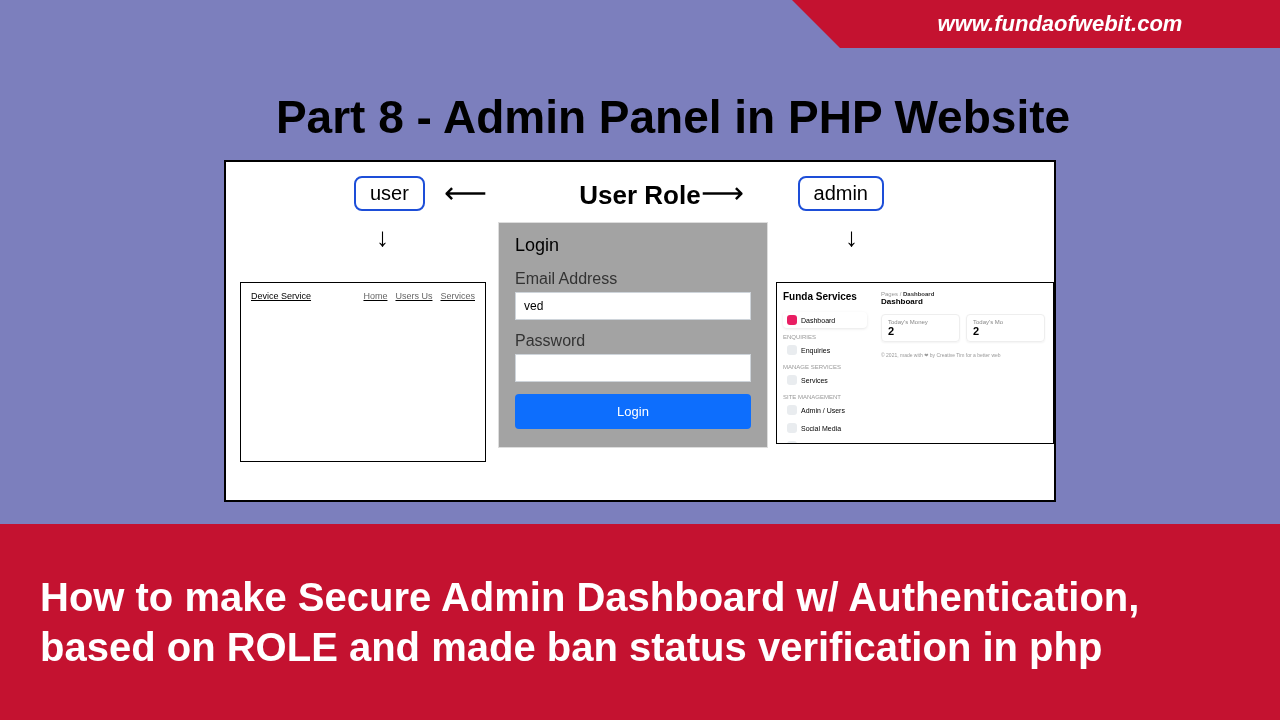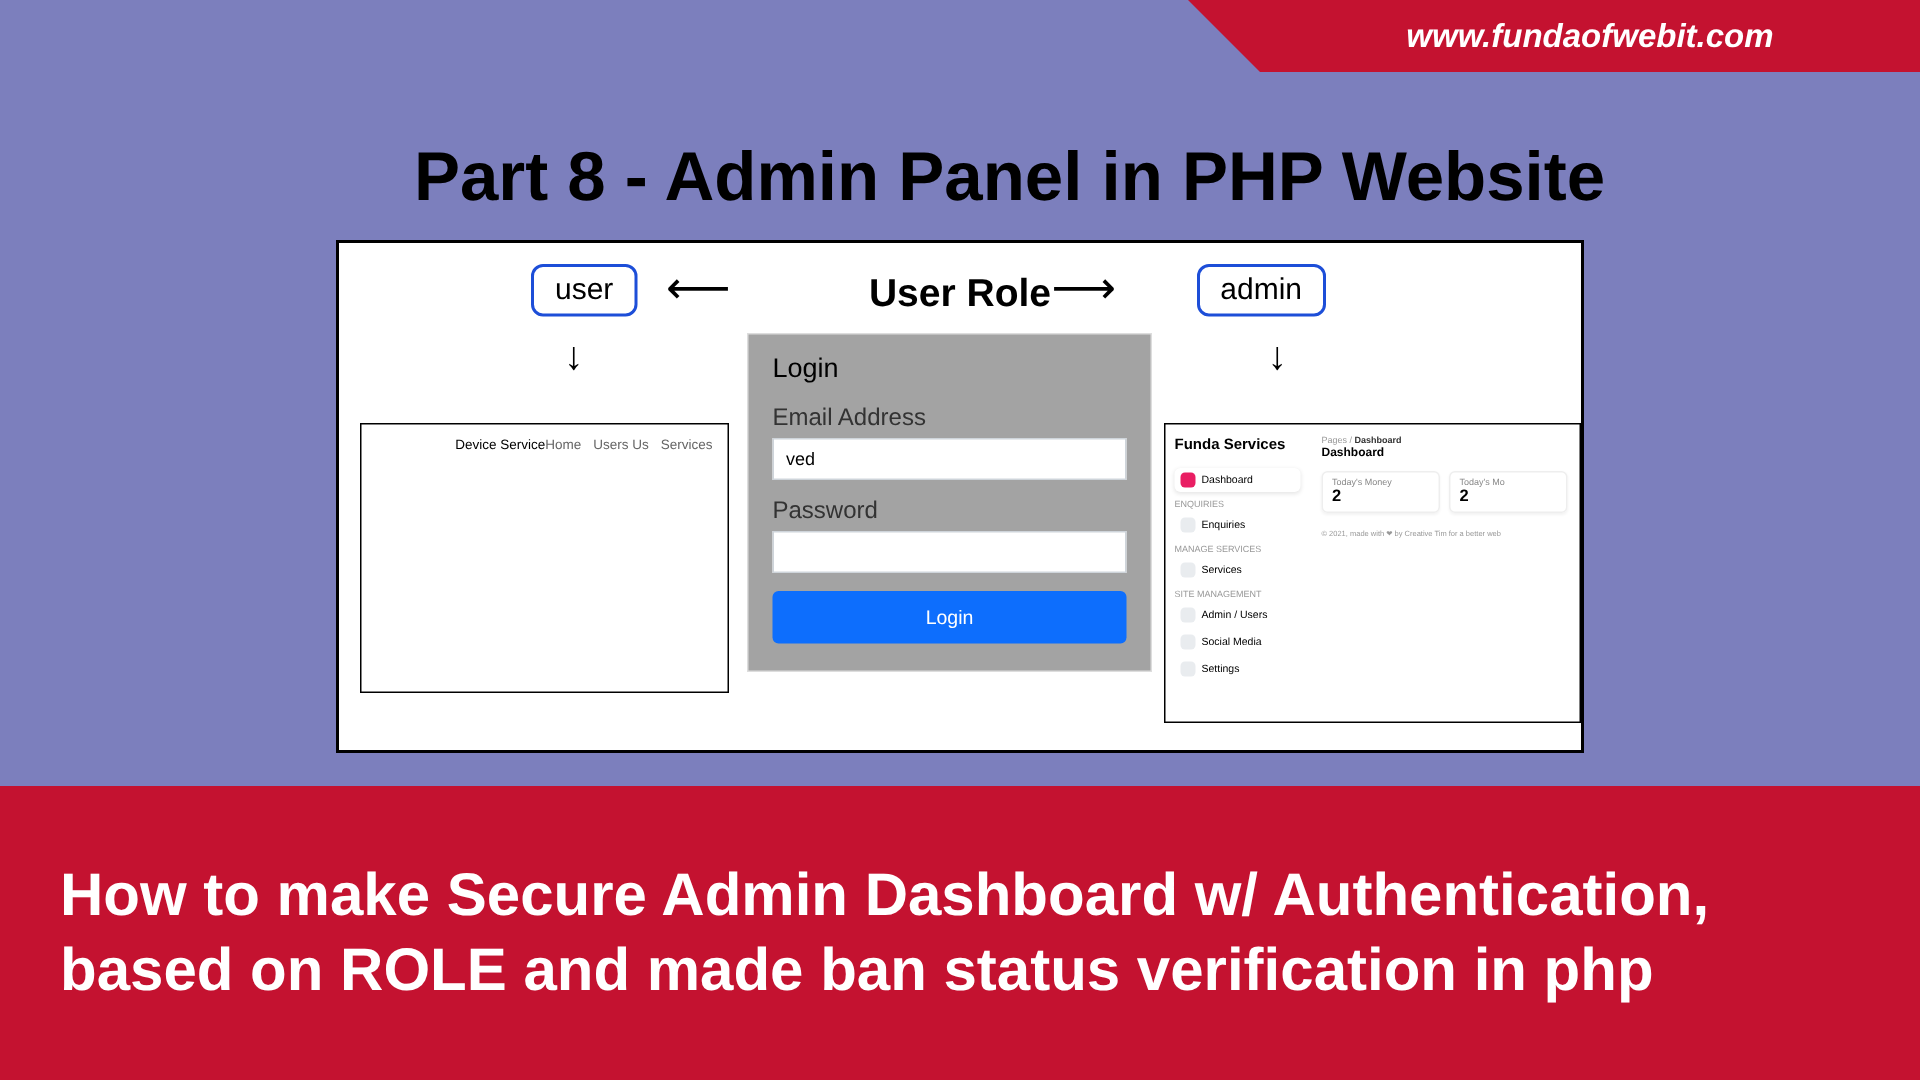--- a/index.html
+++ b/index.html
@@ -33,28 +33,28 @@
 
 
 .login-card { position: absolute; top: 60px; left: 272px; width: 270px; border: 1px solid #ddd; background: #a3a3a3; padding: 12px 16px 18px; }
 .login-title { font-size: 18px; font-weight: 500; margin-bottom: 14px; }
 .login-label { font-size: 16px; color: #333; margin-bottom: 4px; }
 .login-input { width: 100%; border: 1px solid #ced4da; padding: 6px 8px; font-size: 12px; margin-bottom: 12px; background: #fff; }
 .login-button { width: 100%; background: #0d6efd; color: #fff; border: none; padding: 10px; font-size: 13px; cursor: pointer; border-radius: 4px; }
 
 
 .user-site { position: absolute; top: 120px; left: 14px; width: 246px; height: 180px; border: 1px solid #000; background: #fff; }
-.user-site-header { display: flex; justify-content: flex-end; align-items: center; padding: 8px 10px; font-size: 9px; }
+.user-site-header { display: flex; justify-content: space-between; align-items: center; padding: 8px 10px; font-size: 9px; text-decoration: underline; }
 .user-site-brand { font-weight: 500; }
 .user-site-nav { display: flex; gap: 8px; }
 .user-site-nav span { color: #666; }
 .success-alert { margin: 8px; background: #d1e7dd; border: 1px solid #badbcc; padding: 10px 8px; font-size: 8px; color: #0f5132; }
 
 
-.admin-dash { position: absolute; top: 120px; right: 0; width: 278px; height: 200px; border: 1px solid #000; background: #fff; font-size: 7px; overflow: hidden; }
+.admin-dash { position: absolute; top: 120px; right: 0; width: 278px; height: 162px; border: 1px solid #000; background: #fff; font-size: 7px; overflow: hidden; }
 .admin-sidebar { position: absolute; left: 0; top: 0; width: 96px; height: 100%; padding: 8px 6px; }
 .admin-brand { font-size: 10px; font-weight: bold; margin-bottom: 10px; }
 .sidebar-item { display: flex; align-items: center; gap: 4px; padding: 3px 4px; margin-bottom: 2px; }
 .sidebar-item.active { background: #fff; box-shadow: 0 1px 3px rgba(0,0,0,0.1); border-radius: 4px; }
 .sidebar-icon { width: 10px; height: 10px; border-radius: 3px; background: #e9ecef; display: inline-block; }
 .sidebar-icon.pink { background: #e91e63; }
 .sidebar-section { font-size: 6px; color: #999; margin: 6px 0 2px; text-transform: uppercase; }
 .admin-main { position: absolute; left: 96px; top: 0; right: 0; padding: 8px; }
 .breadcrumb { font-size: 6px; color: #999; }
 .breadcrumb strong { color: #333; }

